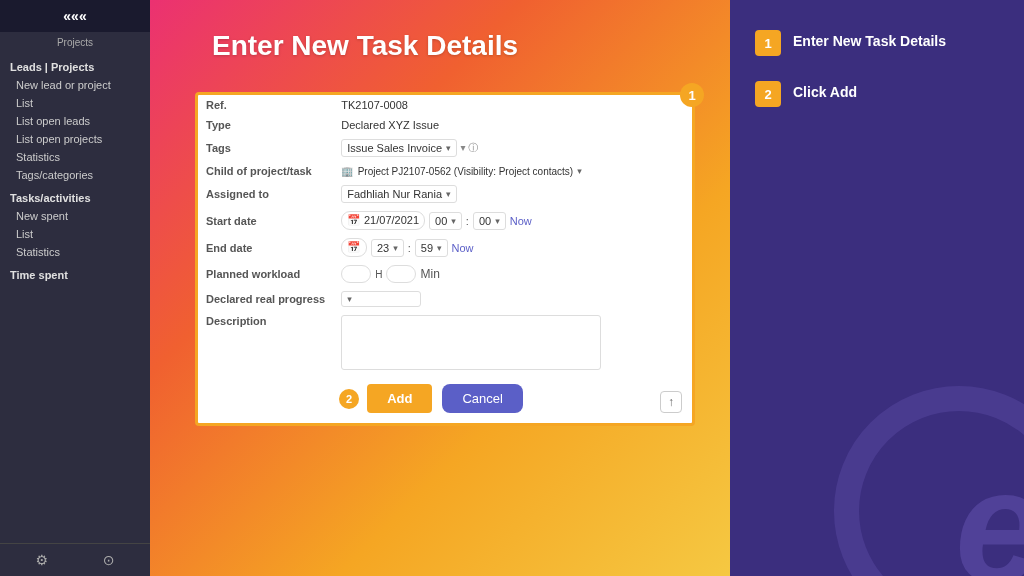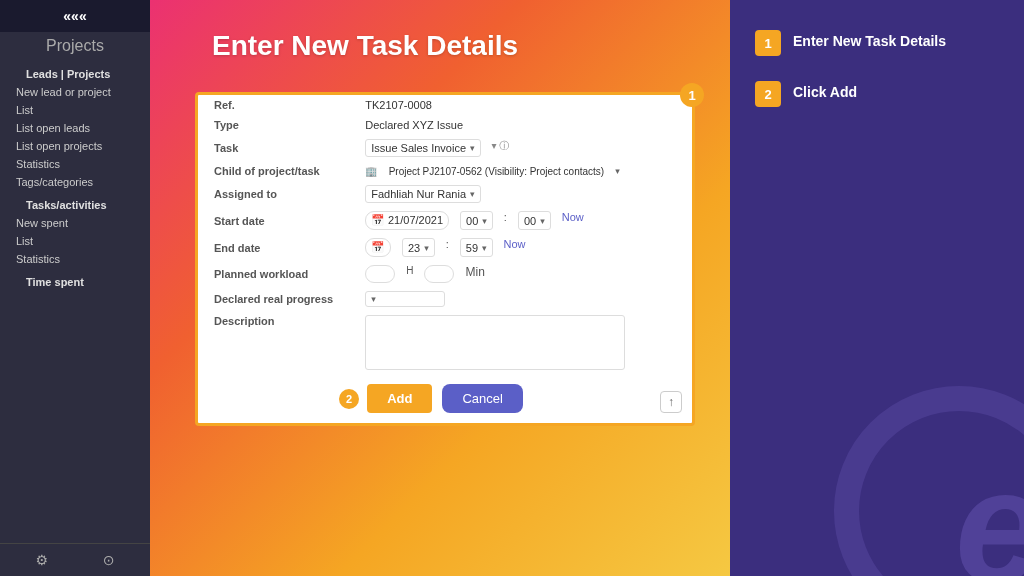--- a/index.html
+++ b/index.html
@@ -55,21 +55,21 @@
       color: #ccc;
       font-size: 11px;
       padding: 3px 16px;
       cursor: pointer;
     }
 
     .sidebar-section-bold {
       color: #e0e0e0;
       font-size: 11px;
       font-weight: bold;
-      padding: 8px 26px 3px;
+      padding: 8px 10px 3px;
     }
 
     .sidebar-bottom {
       position: absolute;
       bottom: 0;
       width: 100%;
       padding: 8px;
       display: flex;
       justify-content: space-around;
       border-top: 1px solid #444;
@@ -102,21 +102,21 @@
       justify-content: center;
     }
 
     .form-table {
       width: 100%;
       border-collapse: collapse;
       font-size: 11px;
     }
 
     .form-table tr td {
-      padding: 4px 16px;
+      padding: 4px 8px;
       vertical-align: middle;
     }
 
     .form-table tr td:first-child {
       color: #555;
       font-weight: bold;
       width: 120px;
       white-space: nowrap;
     }
 
@@ -277,21 +277,22 @@
       right: -20px;
       font-size: 160px;
       color: rgba(120, 100, 200, 0.35);
       font-weight: bold;
       font-style: italic;
       line-height: 1;
     }
 
     .inline-row {
       display: flex;
-      gap: 11px;
+      align-items: center;
+      gap: 4px;
       flex-wrap: wrap;
     }
 
     .chevron {
       font-size: 9px;
       color: #666;
     }
 
     .project-icon {
       color: #777;
@@ -300,21 +301,21 @@
   </style>
 </head>
 <body>
 
 <div class="main-area">
 
   <h1 class="main-title">Enter New Task Details</h1>
 
   <div class="sidebar">
     <div class="sidebar-header">«««</div>
-    <div style="text-align:center; color:#aaa; font-size:16px; padding:5px;">Projects</div>
+    <div style="text-align:center; color:#aaa; font-size:10px; padding:5px;">Projects</div>
 
     <div class="sidebar-section-bold">Leads | Projects</div>
     <div class="sidebar-item">New lead or project</div>
     <div class="sidebar-item">List</div>
     <div class="sidebar-item">List open leads</div>
     <div class="sidebar-item">List open projects</div>
     <div class="sidebar-item">Statistics</div>
     <div class="sidebar-item">Tags/categories</div>
 
     <div class="sidebar-section-bold">Tasks/activities</div>
@@ -337,21 +338,21 @@
       <tbody>
           <tr>
         <td>Ref.</td>
         <td><span style="color:#333; font-size:11px;">TK2107-0008</span></td>
       </tr>
       <tr>
         <td>Type</td>
         <td><span style="color:#333; font-size:11px;">Declared XYZ Issue</span></td>
       </tr>
       <tr>
-        <td>Task</td>
+        <td>Tags</td>
         <td>
           <div class="inline-row">
             <span class="form-select-like">
               <span>Issue Sales Invoice</span>
               <span class="chevron">▾</span>
             </span>
             <span style="color:#888;font-size:10px;">▾ ⓘ</span>
           </div>
         </td>
       </tr>

